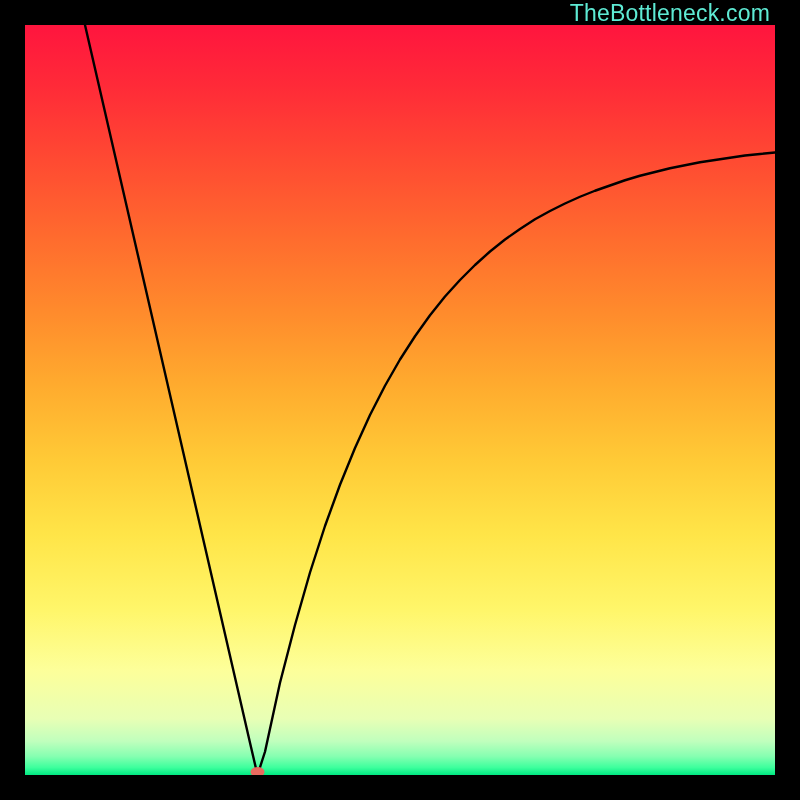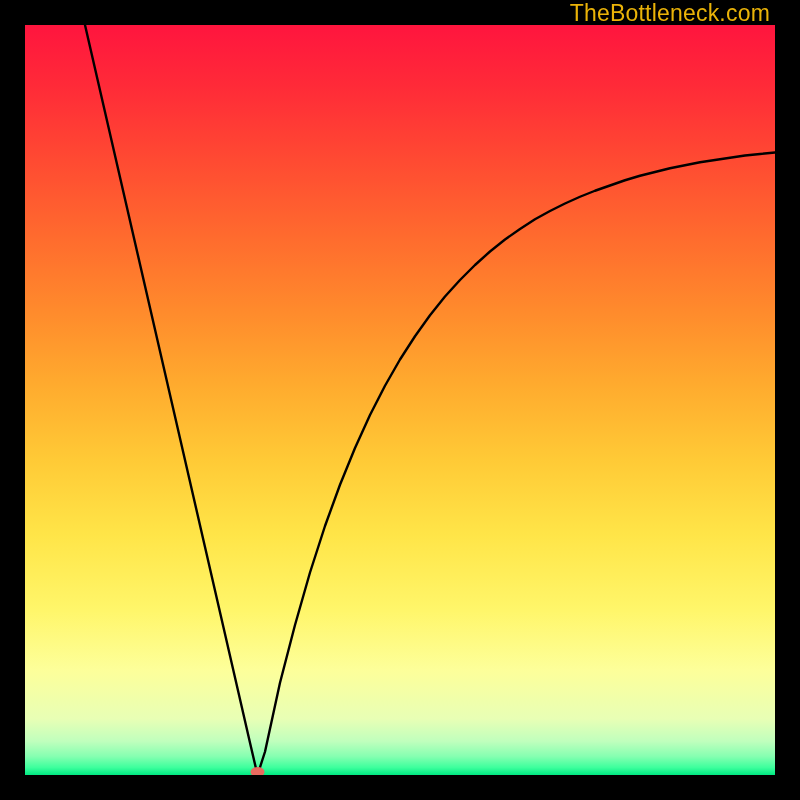--- a/index.html
+++ b/index.html
@@ -23,21 +23,21 @@
     position: absolute;
     left: 0;
     top: 0;
     width: 750px;
     height: 750px;
   }
   .watermark {
     position: absolute;
     top: 0px;
     right: 30px;
-    color: #eab308;
+    color: #5eead4;
     font-size: 23px;
     font-weight: 400;
     letter-spacing: 0.2px;
   }
 </style>
 </head>
 <body>
 
 <div class="watermark">TheBottleneck.com</div>
 

